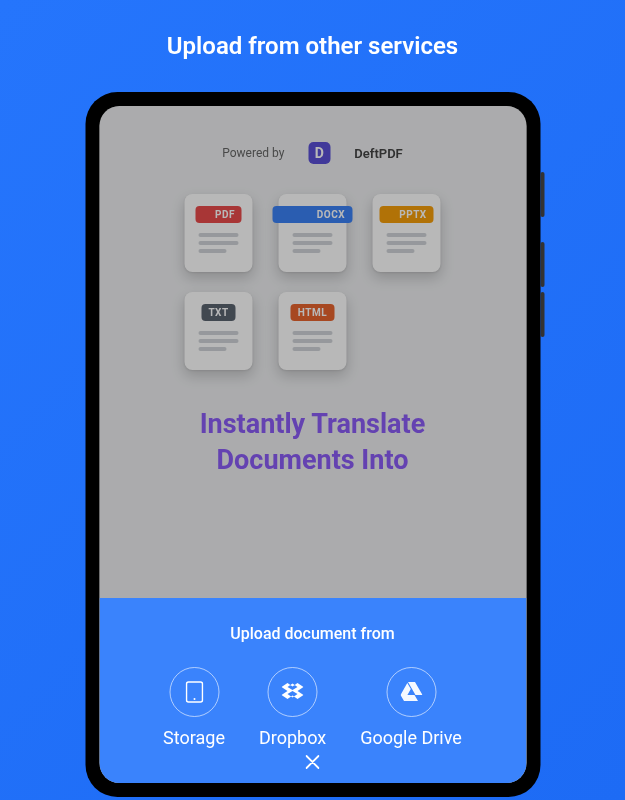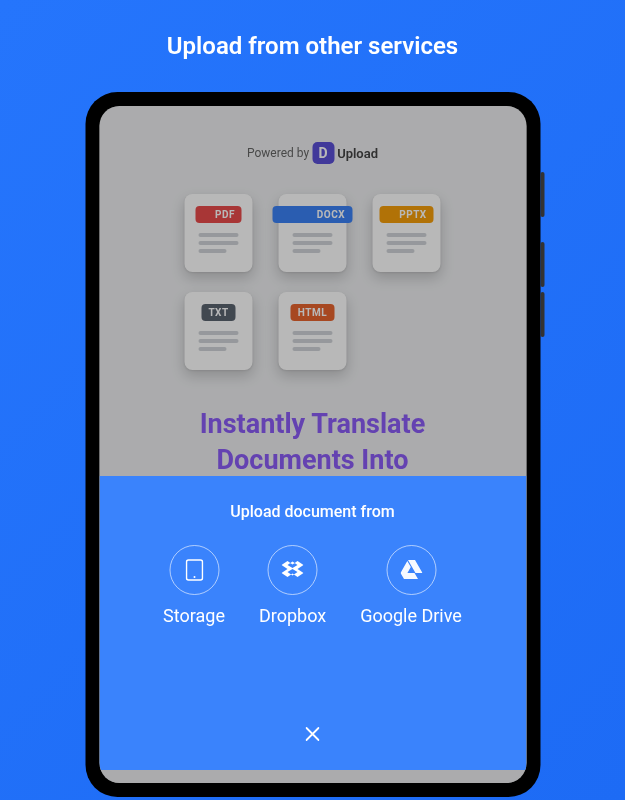--- a/index.html
+++ b/index.html
@@ -54,21 +54,21 @@
   }
   .content-top {
     position: relative;
     padding: 36px 20px 0;
     text-align: center;
   }
   .powered-row {
     display: flex;
     align-items: center;
     justify-content: center;
-    gap: 3px;
+    gap: 24px;
     margin-bottom: 30px;
   }
   .powered-text { font-size: 12px; color: #666; }
   .deft-logo {
     width: 22px; height: 22px;
     background: #5b4fd6;
     border-radius: 5px;
     display: flex; align-items: center; justify-content: center;
     color: #fff; font-weight: 700; font-size: 14px;
   }
@@ -111,22 +111,22 @@
   .hero-text {
     font-size: 27px;
     line-height: 1.35;
     font-weight: 700;
     color: #8b5cf6;
     padding: 0 30px;
   }
 
   .bottom-sheet {
     position: absolute;
-    left: 0; right: 0; bottom: 13px;
-    height: 294px;
+    left: 0; right: 0; bottom: 0;
+    height: 185px;
     background: #3a83fc;
     z-index: 10;
     display: flex;
     flex-direction: column;
     align-items: center;
     padding: 26px 20px 16px;
     color: #fff;
   }
   .sheet-title { font-size: 16px; font-weight: 500; margin-bottom: 24px; }
   .upload-row {
@@ -168,21 +168,21 @@
   <div class="tablet-btn power"></div>
   <div class="tablet-btn vol1"></div>
   <div class="tablet-btn vol2"></div>
 
   <div class="screen">
 
     <div class="content-top">
       <div class="powered-row">
         <span class="powered-text">Powered by</span>
         <span class="deft-logo">D</span>
-        <span class="deft-name">Upload</span>
+        <span class="deft-name">DeftPDF</span>
       </div>
 
       <div class="file-grid">
         <div class="file-icon">
           <span class="file-badge" style="background: rgb(233, 75, 75); padding-left: 20px;">PDF</span>
           <div class="file-lines">
               <span></span>
               <span></span>
               <span></span>
             </div>

